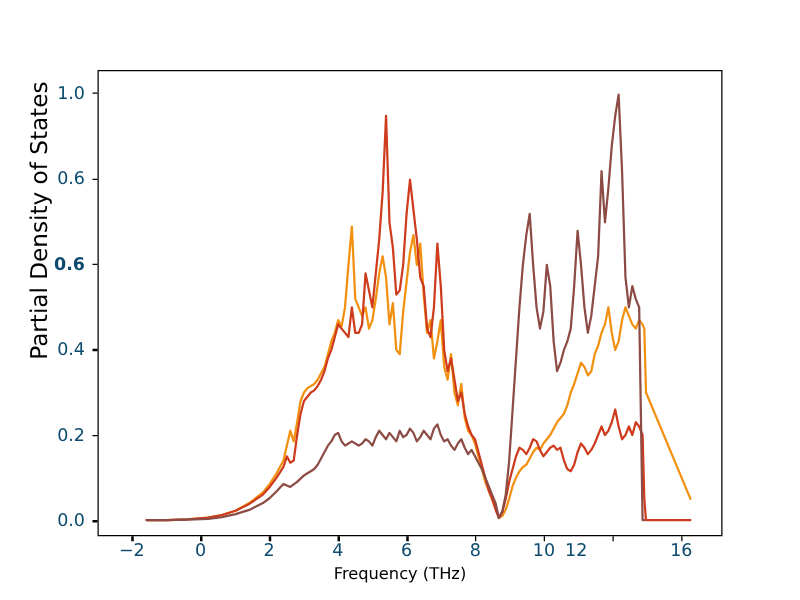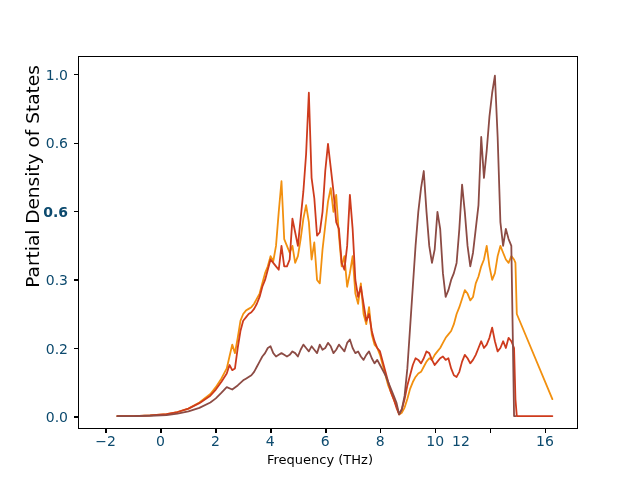--- a/index.html
+++ b/index.html
@@ -60,21 +60,21 @@
       <div class="tick-label xt" style="left: 270.308px;">4</div>
       <div class="tick-label xt" style="left: 325.253px;">6</div>
       <div class="tick-label xt" style="left: 380.198px;">8</div>
       <div class="tick-label xt" style="left: 435.143px;">10</div>
       <div class="tick-label xt" style="left: 461px; text-align: right;">12</div>
       <div class="tick-label xt" style="left: 545.033px;">16</div>
     </div>
   <div id="yticklabels">
       <div class="tick-label yt" style="top: 417.023px; left: 22px; width: 46px;">0.0</div>
       <div class="tick-label yt" style="top: 348.583px; left: 22px; width: 46px;">0.2</div>
-      <div class="tick-label yt" style="top: 280.142px; left: 22px; width: 46px;">0.3</div>
+      <div class="tick-label yt" style="top: 280.142px; left: 22px; width: 46px;">0.4</div>
       <div class="tick-label yt" style="top: 211.702px; left: 22px; width: 46px; font-weight: bold;">0.6</div>
       <div class="tick-label yt" style="top: 143.261px; left: 22px; width: 46px;">0.6</div>
       <div class="tick-label yt" style="top: 74.8211px; left: 22px; width: 46px;">1.0</div>
     </div>
 
   <div id="xlabel">Frequency (THz)</div>
 
 </div>
 
 </body></html>

